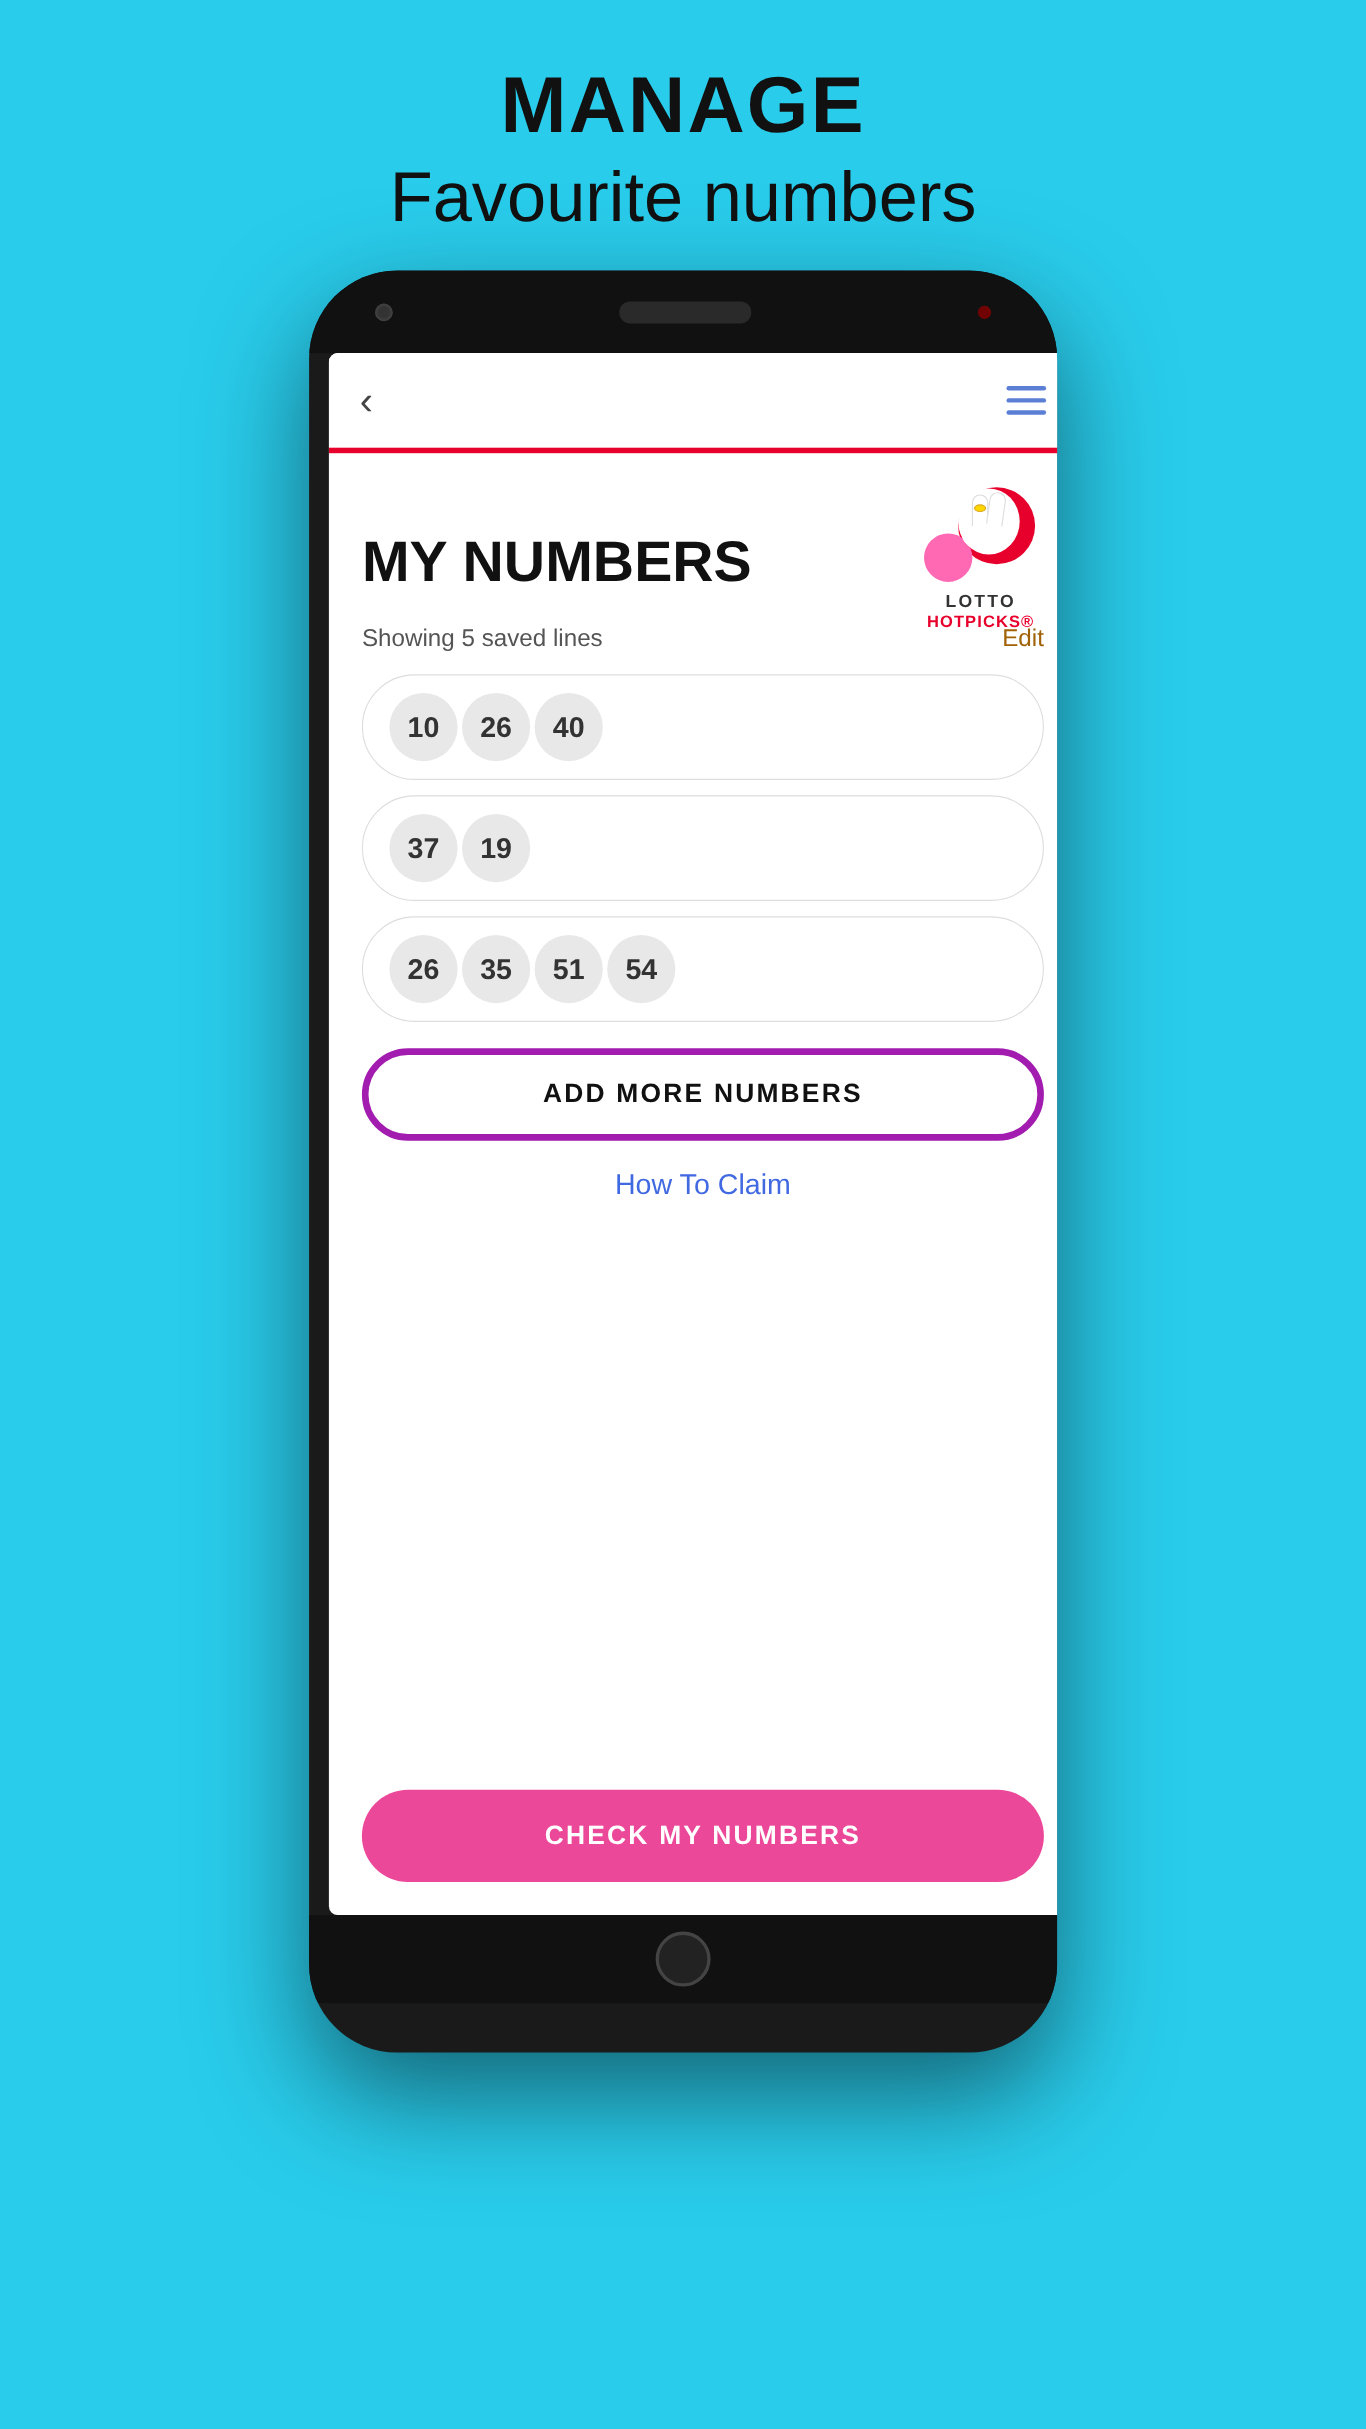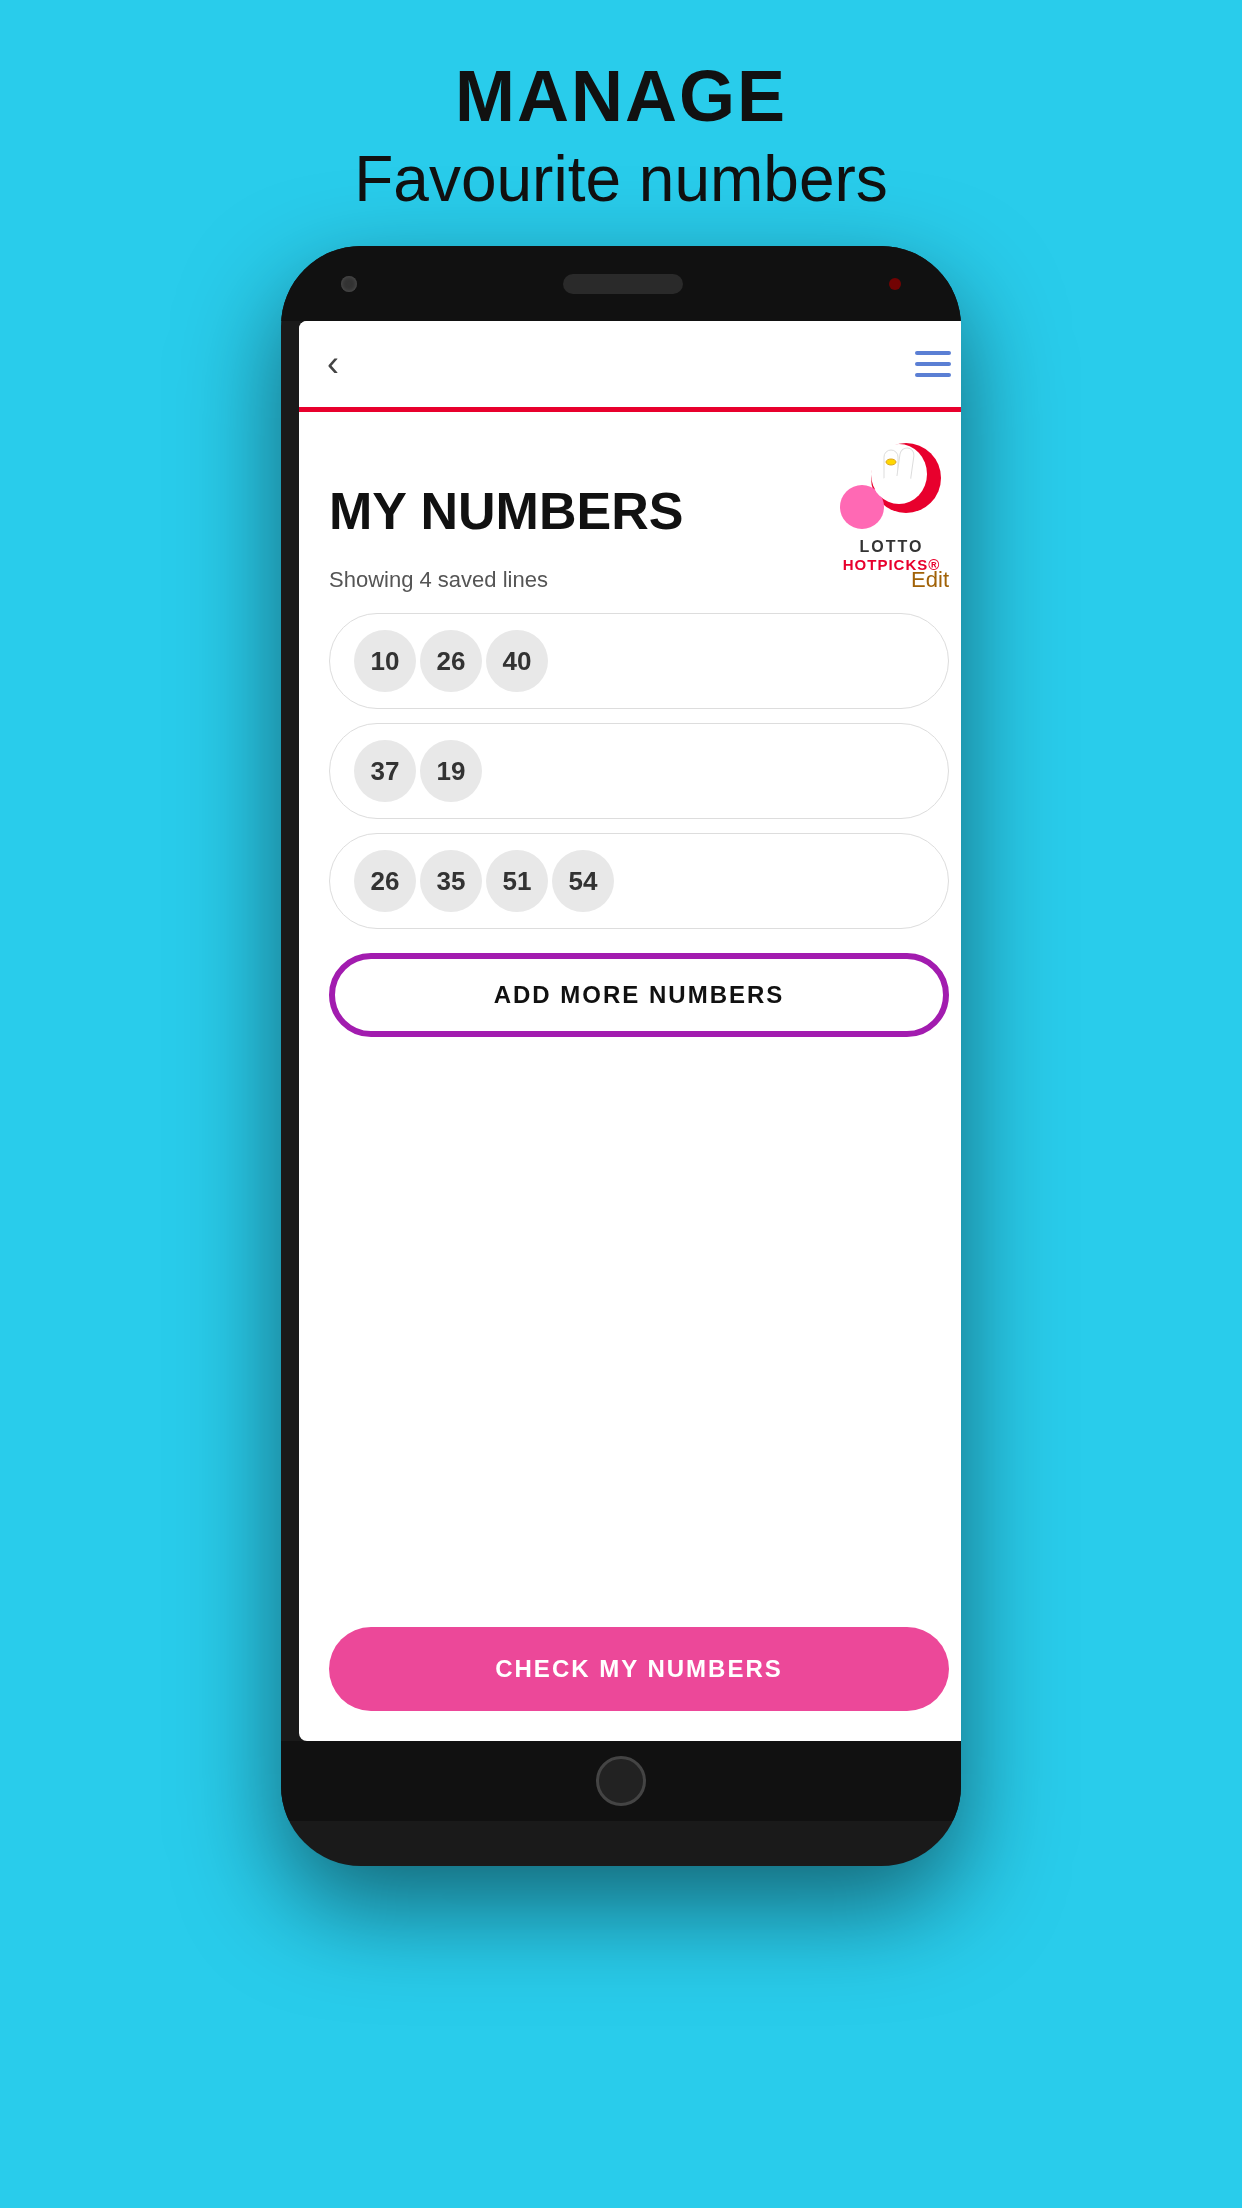--- a/index.html
+++ b/index.html
@@ -338,21 +338,21 @@
             <ellipse cx="63" cy="46" rx="22" ry="12" fill="white"></ellipse>
           </svg>
           <div style="text-align:center; margin-top:-4px; line-height:1.2;">
             <span class="lotto-text" style="font-size:16px; font-weight:700; color:#333; display:block; letter-spacing:2px;">LOTTO</span>
             <span class="hotpicks-text" style="font-size:15px; font-weight:900; color:#E8002D; display:block; letter-spacing:1px;">HOTPICKS®</span>
           </div>
         </div>
       </div>
 
       <div class="showing-row">
-        <span class="showing-text">Showing 4 saved lines</span>
+        <span class="showing-text">Showing 5 saved lines</span>
         <span class="edit-link">Edit</span>
       </div>
 
       <div class="number-lines">
 
         <div class="number-line">
           <div class="number-ball">10</div>
           <div class="number-ball">26</div>
           <div class="number-ball">40</div>
         </div>
@@ -366,20 +366,21 @@
           <div class="number-ball">26</div>
           <div class="number-ball">35</div>
           <div class="number-ball">51</div>
           <div class="number-ball">54</div>
         </div>
 
       </div>
 
       <div class="add-more-btn">ADD MORE NUMBERS</div>
 
+      <div class="how-to-claim">How To Claim</div>
 
       <div class="spacer"></div>
 
       <div class="check-btn">CHECK MY NUMBERS</div>
 
     </div>
   </div>
 
   <div class="phone-bottom-bar" style="background:#111; height:80px; display:flex; align-items:center; justify-content:center;">
     <div class="home-button"></div>

